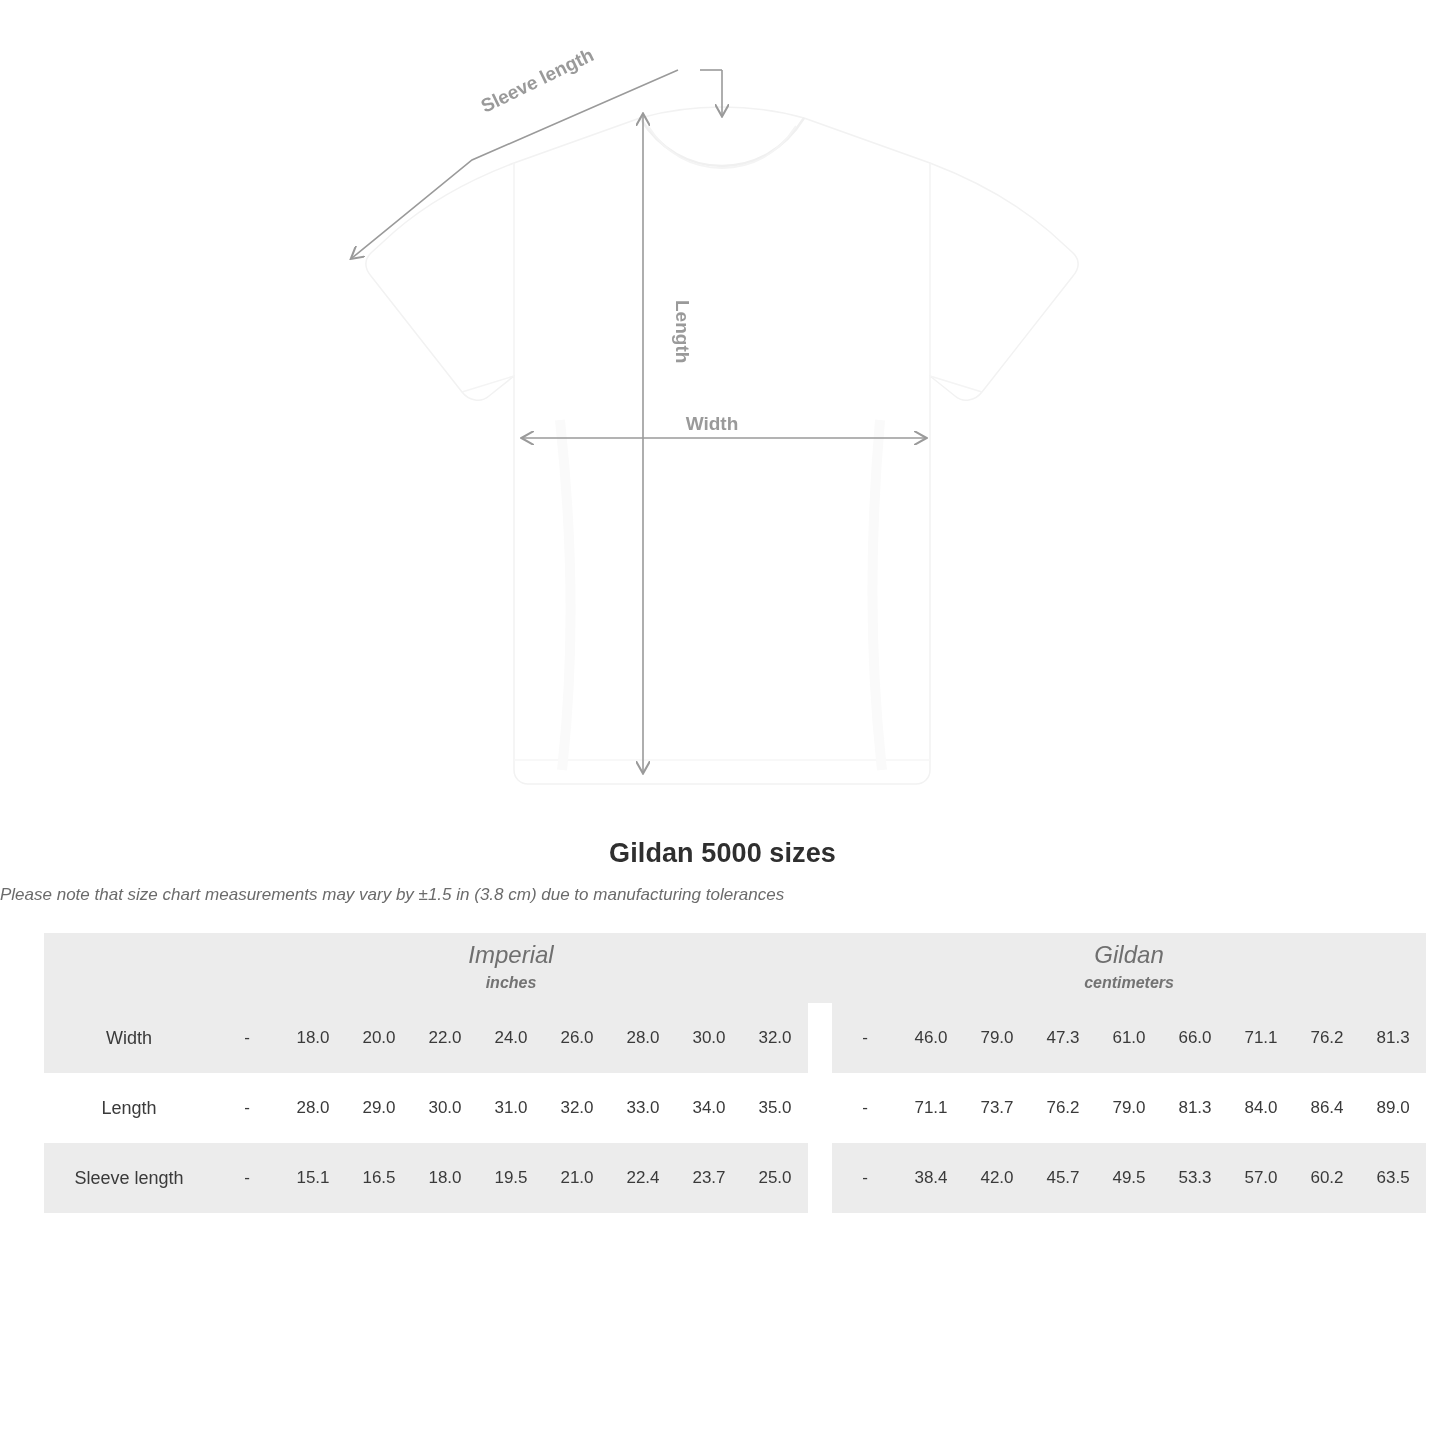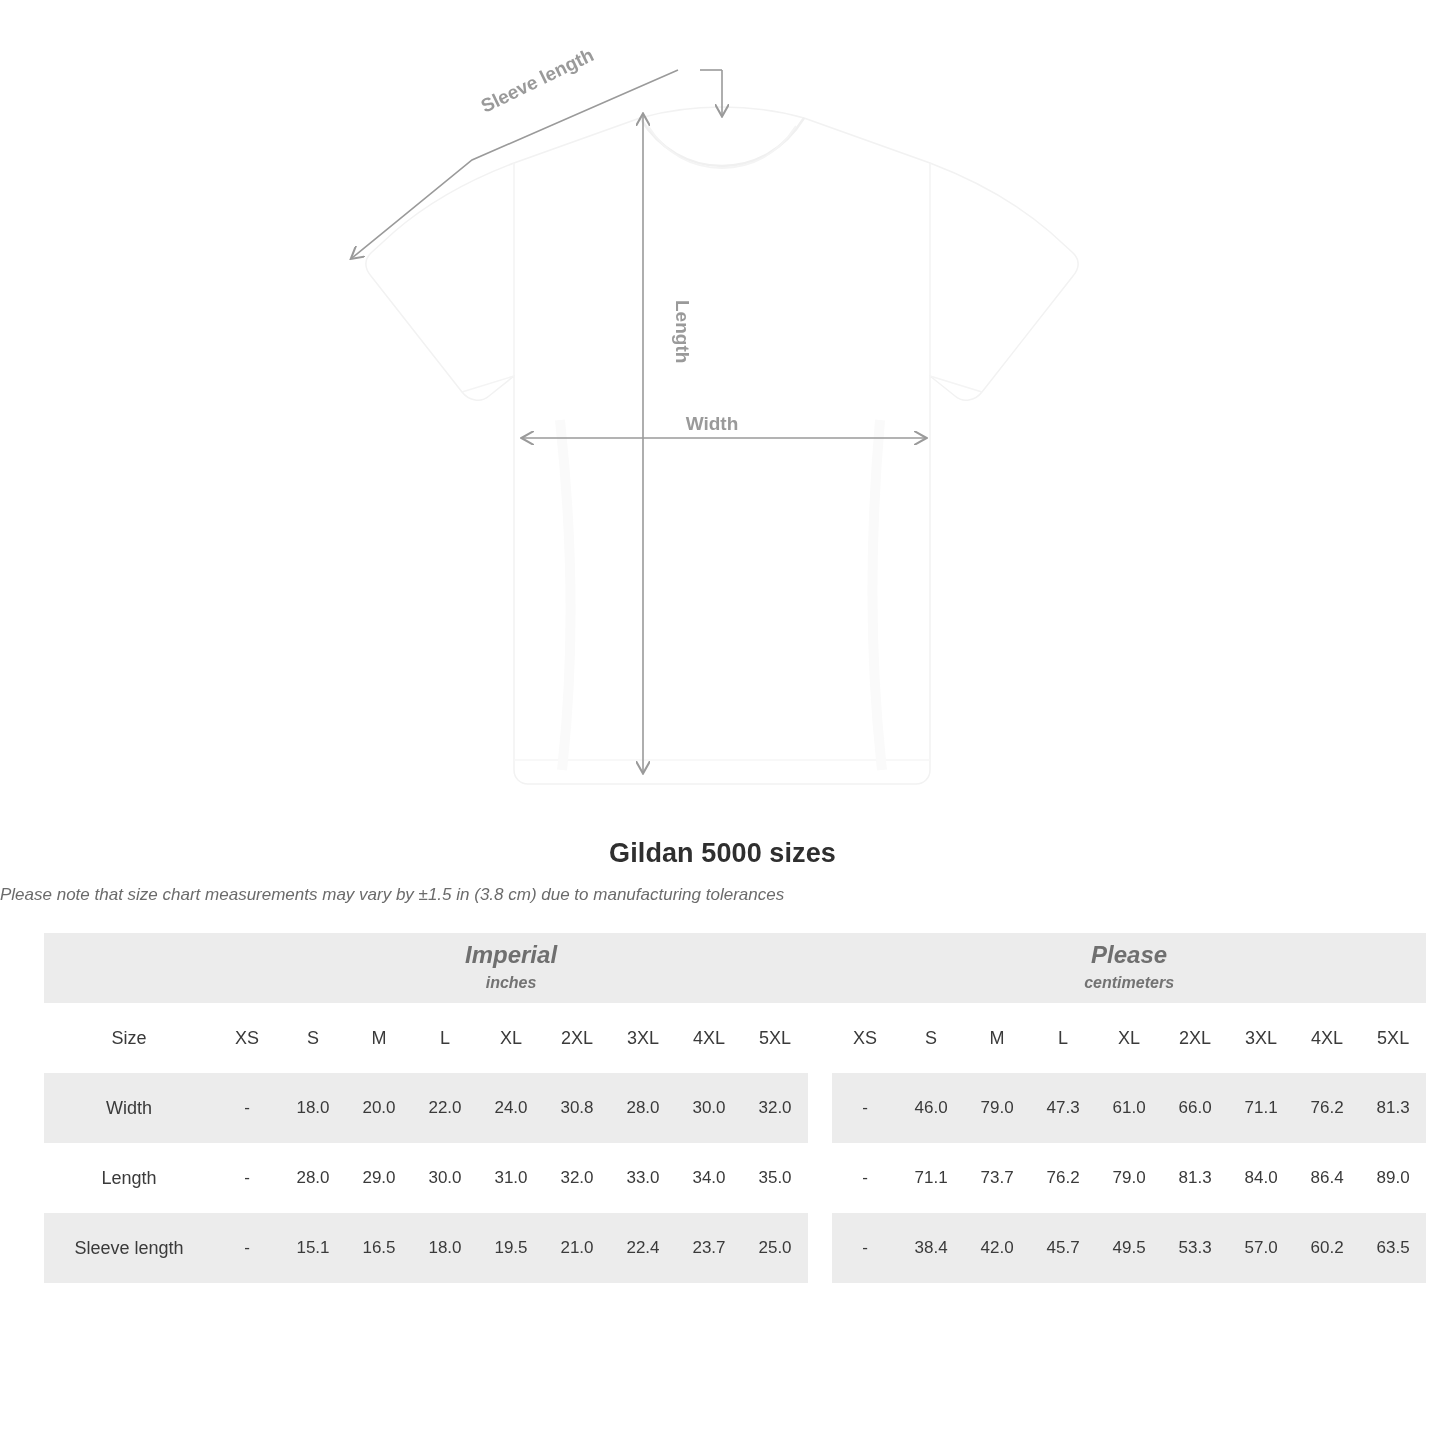--- a/index.html
+++ b/index.html
@@ -69,21 +69,21 @@
   }
 
   
   .unit-band td {
     height: 114px;
     background: #ececec;
   }
   .unit-name {
     font-size: 24px;
     font-style: italic;
-    font-weight: bold;
+    font-weight: normal;
     color: #6f6f6f;
     line-height: 1.25;
   }
   .unit-sub {
     font-size: 16px;
     font-style: italic;
     color: #737373;
     line-height: 1.6;
     font-weight: bold;
   }
@@ -214,56 +214,34 @@
 
       <tbody>
           <tr class="unit-band">
         <td></td>
         <td colspan="9">
           <div class="unit-name">Imperial</div>
           <div class="unit-sub">inches</div>
         </td>
         <td class="cell-gap"></td>
         <td colspan="9">
-          <div class="unit-name">Please</div>
+          <div class="unit-name">Gildan</div>
           <div class="unit-sub">centimeters</div>
         </td>
       </tr>
 
-      <tr class="row-light">
-        <td class="row-head">Size</td>
-        <td class="col-head">XS</td>
-        <td class="col-head">S</td>
-        <td class="col-head">M</td>
-        <td class="col-head">L</td>
-        <td class="col-head">XL</td>
-        <td class="col-head">2XL</td>
-        <td class="col-head">3XL</td>
-        <td class="col-head">4XL</td>
-        <td class="col-head">5XL</td>
-        <td class="cell-gap"></td>
-        <td class="col-head">XS</td>
-        <td class="col-head">S</td>
-        <td class="col-head">M</td>
-        <td class="col-head">L</td>
-        <td class="col-head">XL</td>
-        <td class="col-head">2XL</td>
-        <td class="col-head">3XL</td>
-        <td class="col-head">4XL</td>
-        <td class="col-head">5XL</td>
-      </tr>
 
       <tr class="row-shade">
         <td class="row-head">Width</td>
         <td class="cell-val">-</td>
         <td class="cell-val">18.0</td>
         <td class="cell-val">20.0</td>
         <td class="cell-val">22.0</td>
         <td class="cell-val">24.0</td>
-        <td class="cell-val">30.8</td>
+        <td class="cell-val">26.0</td>
         <td class="cell-val">28.0</td>
         <td class="cell-val">30.0</td>
         <td class="cell-val">32.0</td>
         <td class="cell-gap"></td>
         <td class="cell-val">-</td>
         <td class="cell-val">46.0</td>
         <td class="cell-val">79.0</td>
         <td class="cell-val">47.3</td>
         <td class="cell-val">61.0</td>
         <td class="cell-val">66.0</td>

